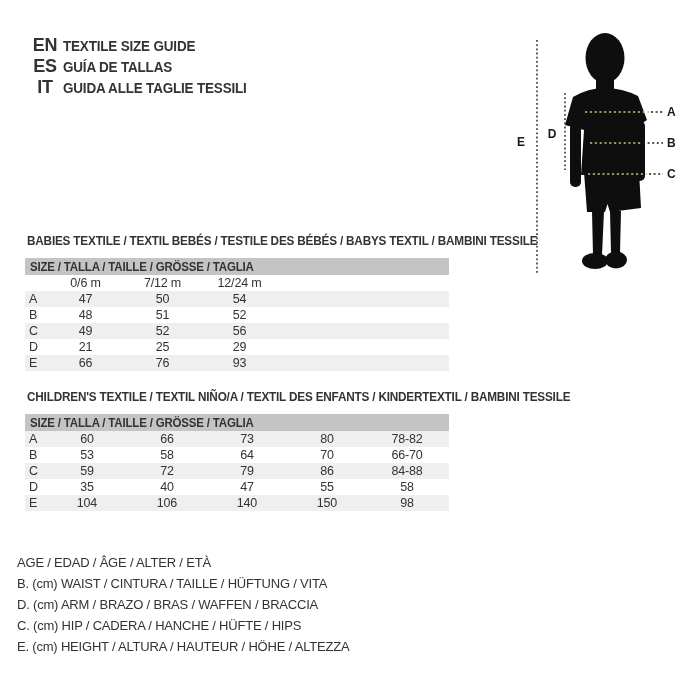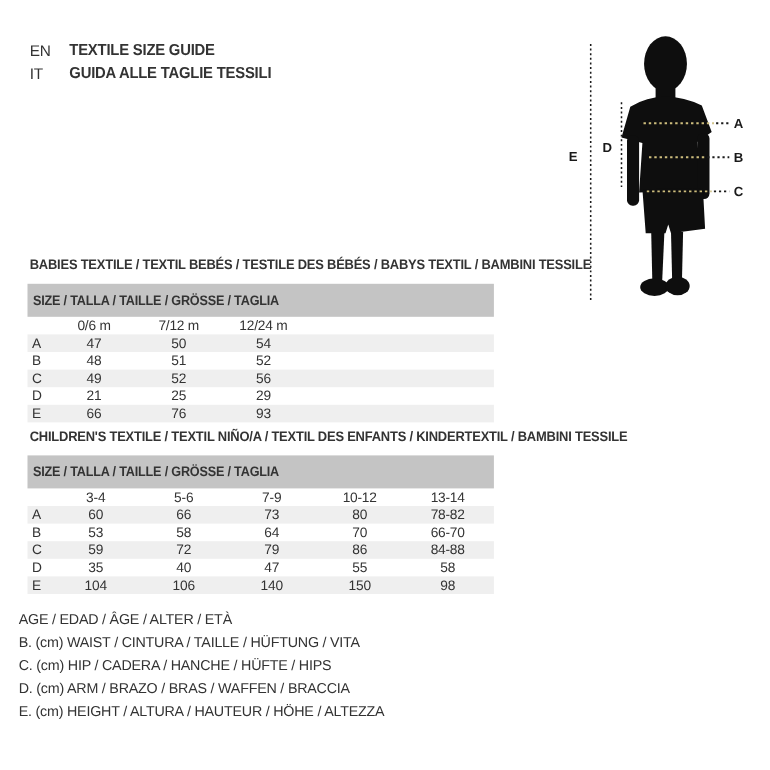--- a/index.html
+++ b/index.html
@@ -5,59 +5,63 @@
   html,body{margin:0;padding:0;}
   body{
     width:700px;height:700px;background:#ffffff;position:relative;
     font-family:"Liberation Sans",sans-serif;color:#333333;overflow:hidden;
   }
   .abs{position:absolute;}
 
   
   .lang-list{left:27px;top:35px;}
   .lang-row{display:flex;height:21px;align-items:center;}
-  .lang-code{width:36px;font-size:14px;font-weight:400;letter-spacing:-0.2px;}
+  .lang-code{width:36px;font-size:18px;font-weight:700;letter-spacing:-0.2px;text-align:center;}
   .lang-label{font-size:14.5px;font-weight:700;letter-spacing:-0.2px;display:inline-block;
               transform:scaleX(0.93);transform-origin:0 50%;white-space:nowrap;}
 
   
   .diagram{left:500px;top:25px;}
   .diagram text{font-family:"Liberation Sans",sans-serif;font-size:12px;font-weight:700;fill:#1a1a1a;}
 
   
   .sec-title{font-size:12.5px;font-weight:700;white-space:nowrap;letter-spacing:-0.2px;
              transform:scaleX(0.94);transform-origin:0 50%;}
   .babies-title{left:27px;top:234px;}
   .children-title{left:27px;top:390px;}
 
   
   .tbl{left:25px;width:424px;}
   .babies-tbl{top:258px;}
   .children-tbl{top:414px;}
-  .size-bar{height:30px;background:#c4c4c4;display:flex;align-items:center;padding-left:5px;box-sizing:border-box;}
+  .size-bar{height:17px;background:#c4c4c4;display:flex;align-items:center;padding-left:5px;box-sizing:border-box;}
   .size-bar span{font-size:12.5px;font-weight:700;white-space:nowrap;letter-spacing:-0.2px;
                  display:inline-block;transform:scaleX(0.92);transform-origin:0 50%;}
   .grid-row{display:grid;height:16px;align-items:center;font-size:12.5px;}
   .b-cols{grid-template-columns:22px 77px 77px 77px 1fr;}
   .c-cols{grid-template-columns:22px 80px 80px 80px 80px 80px 1fr;}
   .cell{text-align:center;letter-spacing:-0.2px;}
   .cell.lbl{text-align:left;padding-left:4px;}
   .stripe{background:#efefef;}
 
   
   .legend{left:17px;top:552px;}
   .legend-line{height:21px;display:flex;align-items:center;font-size:13px;letter-spacing:-0.2px;white-space:nowrap;}
 </style>
 </head>
 <body>
 
 <div class="abs lang-list">
   <div class="lang-row">
     <span class="lang-code">EN</span>
     <span class="lang-label">TEXTILE SIZE GUIDE</span>
+  </div>
+  <div class="lang-row">
+    <span class="lang-code">ES</span>
+    <span class="lang-label">GUÍA DE TALLAS</span>
   </div>
   <div class="lang-row">
     <span class="lang-code">IT</span>
     <span class="lang-label">GUIDA ALLE TAGLIE TESSILI</span>
   </div>
 </div>
 
 <svg class="abs diagram" width="200" height="255" viewBox="0 0 200 255" xmlns="http://www.w3.org/2000/svg">
 
   <g fill="#0e0e0e">
@@ -139,29 +143,20 @@
     <span class="cell"></span>
   </div>
 </div>
 
 <div class="abs sec-title children-title">CHILDREN'S TEXTILE / TEXTIL NIÑO/A / TEXTIL DES ENFANTS / KINDERTEXTIL / BAMBINI TESSILE</div>
 
 <div class="abs tbl children-tbl">
   <div class="size-bar">
     <span>SIZE / TALLA / TAILLE / GRÖSSE / TAGLIA</span>
   </div>
-  <div class="grid-row c-cols">
-    <span class="cell lbl"></span>
-    <span class="cell">3-4</span>
-    <span class="cell">5-6</span>
-    <span class="cell">7-9</span>
-    <span class="cell">10-12</span>
-    <span class="cell">13-14</span>
-    <span class="cell"></span>
-  </div>
   <div class="grid-row c-cols stripe">
     <span class="cell lbl">A</span>
     <span class="cell">60</span>
     <span class="cell">66</span>
     <span class="cell">73</span>
     <span class="cell">80</span>
     <span class="cell">78-82</span>
     <span class="cell"></span>
   </div>
   <div class="grid-row c-cols">
@@ -198,16 +193,16 @@
     <span class="cell">140</span>
     <span class="cell">150</span>
     <span class="cell">98</span>
     <span class="cell"></span>
   </div>
 </div>
 
 <div class="abs legend">
   <div class="legend-line">AGE / EDAD / ÂGE / ALTER / ETÀ</div>
   <div class="legend-line">B. (cm) WAIST / CINTURA / TAILLE / HÜFTUNG / VITA</div>
+  <div class="legend-line">D. (cm) ARM / BRAZO / BRAS / WAFFEN / BRACCIA</div>
   <div class="legend-line">C. (cm) HIP / CADERA / HANCHE / HÜFTE / HIPS</div>
-  <div class="legend-line">D. (cm) ARM / BRAZO / BRAS / WAFFEN / BRACCIA</div>
   <div class="legend-line">E. (cm) HEIGHT / ALTURA / HAUTEUR / HÖHE / ALTEZZA</div>
 </div>
 
 </body></html>

